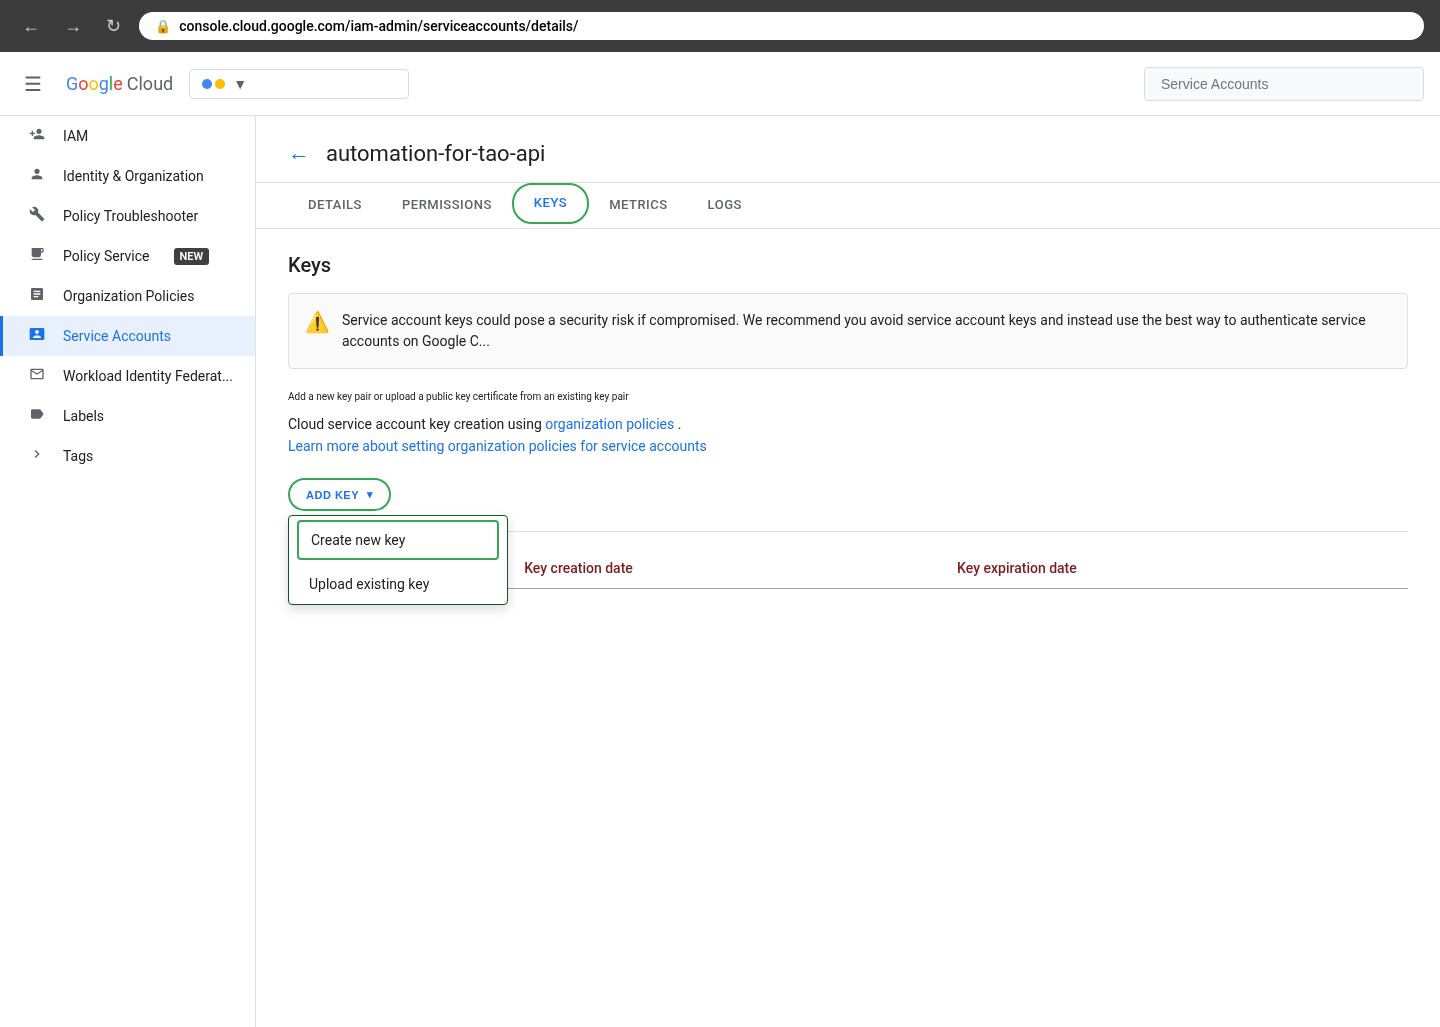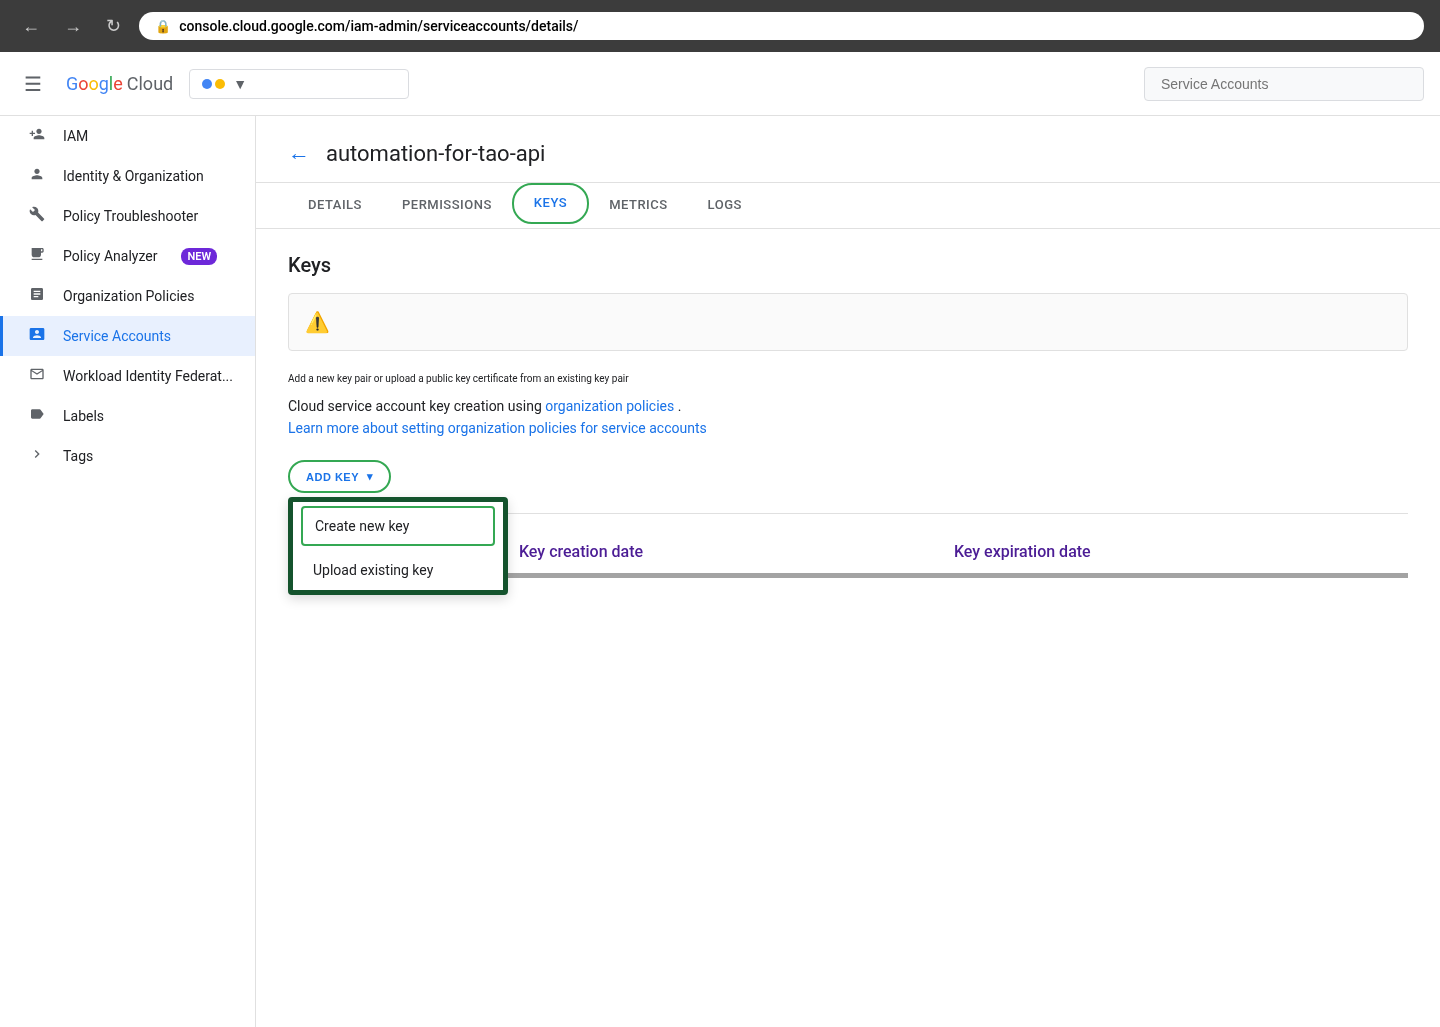--- a/index.html
+++ b/index.html
@@ -160,26 +160,26 @@
     .sidebar-item .item-icon {
       color: #5f6368;
       font-size: 16px;
       width: 20px;
       text-align: center;
     }
     .sidebar-item.active .item-icon { color: #1a73e8; }
     .sidebar-item .item-label { font-size: 14px; }
 
     .new-badge {
-      background: #6d28d9;
+      background: #404040;
       color: #fff;
       font-size: 11px;
       font-weight: 600;
       padding: 2px 6px;
-      border-radius: 8px;
+      border-radius: 3px;
       margin-left: 8px;
     }
 
     
     .content {
       flex: 1;
       overflow-y: auto;
       padding: 0;
       background: #fff;
     }
@@ -313,21 +313,21 @@
     .dropdown-container {
       position: relative;
       display: inline-block;
       margin-bottom: 20px;
     }
     .dropdown-menu {
       position: absolute;
       top: calc(100% + 4px);
       left: 0;
       background: #fff;
-      border: 5px solid #14532d;
+      border: 1px solid #14532d;
       border-radius: 4px;
       box-shadow: 0 4px 12px rgba(0,0,0,0.15);
       min-width: 220px;
       z-index: 100;
     }
     .dropdown-item {
       padding: 12px 20px;
       font-size: 14px;
       color: #202124;
       cursor: pointer;
@@ -340,25 +340,25 @@
     }
 
     
     .keys-table {
       width: 100%;
       border-collapse: collapse;
       margin-top: 16px;
     }
     .keys-table th {
       text-align: left;
-      font-size: 16px;
+      font-size: 14px;
       font-weight: 500;
-      color: #4c1d95;
+      color: #7f1d1d;
       padding: 12px 16px;
-      border-bottom: 5px solid #a3a3a3;
+      border-bottom: 1px solid #a3a3a3;
     }
 
     .divider {
       height: 1px;
       background: #e0e0e0;
       margin: 0;
     }
   </style>
 </head>
 <body>
@@ -413,21 +413,21 @@
         <div class="sidebar-item">
           <span class="item-icon"><svg width="16" height="16" viewBox="0 0 24 24" fill="currentColor">
               <path d="M22.7 19l-9.1-9.1c.9-2.3.4-5-1.5-6.9-2-2-5-2.4-7.4-1.3L9 6 6 9 1.6 4.7C.4 7.1.9 10.1 2.9 12.1c1.9 1.9 4.6 2.4 6.9 1.5l9.1 9.1c.4.4 1 .4 1.4 0l2.3-2.3c.5-.4.5-1.1.1-1.4z"></path>
             </svg></span>
           <span class="item-label">Policy Troubleshooter</span>
         </div>
         <div class="sidebar-item">
           <span class="item-icon"><svg width="16" height="16" viewBox="0 0 24 24" fill="currentColor">
               <path d="M20 3H4v10c0 2.21 1.79 4 4 4h6c2.21 0 4-1.79 4-4v-3h2c1.11 0 2-.89 2-2V5c0-1.11-.89-2-2-2zm0 5h-2V5h2v3zM4 19h16v2H4z"></path>
             </svg></span>
-          <span class="item-label">Policy Analyzer</span>
+          <span class="item-label">Policy Service</span>
           <span class="new-badge">NEW</span>
         </div>
         <div class="sidebar-item">
           <span class="item-icon"><svg width="16" height="16" viewBox="0 0 24 24" fill="currentColor">
               <path d="M19 3H5c-1.1 0-2 .9-2 2v14c0 1.1.9 2 2 2h14c1.1 0 2-.9 2-2V5c0-1.1-.9-2-2-2zm-5 14H7v-2h7v2zm3-4H7v-2h10v2zm0-4H7V7h10v2z"></path>
             </svg></span>
           <span class="item-label">Organization Policies</span>
         </div>
         <div class="sidebar-item active">
           <span class="item-icon"><svg width="16" height="16" viewBox="0 0 24 24" fill="currentColor">
@@ -470,20 +470,21 @@
         <div class="tab">METRICS</div>
         <div class="tab">LOGS</div>
       </div>
 
     <div class="keys-section">
       <h2 class="keys-title">Keys</h2>
 
       
       <div class="warning-box">
         <span class="warning-icon">⚠️</span>
+        <p class="warning-text">Service account keys could pose a security risk if compromised. We recommend you avoid service account keys and instead use the best way to authenticate service accounts on Google C...</p>
       </div>
 
       
       <p class="info-text">Add a new key pair or upload a public key certificate from an existing key pair</p>
 
       
       <p class="block-text">
         <span>Cloud service account key creation using</span>
         <a class="link-text">organization policies</a>
         <span>.</span>

